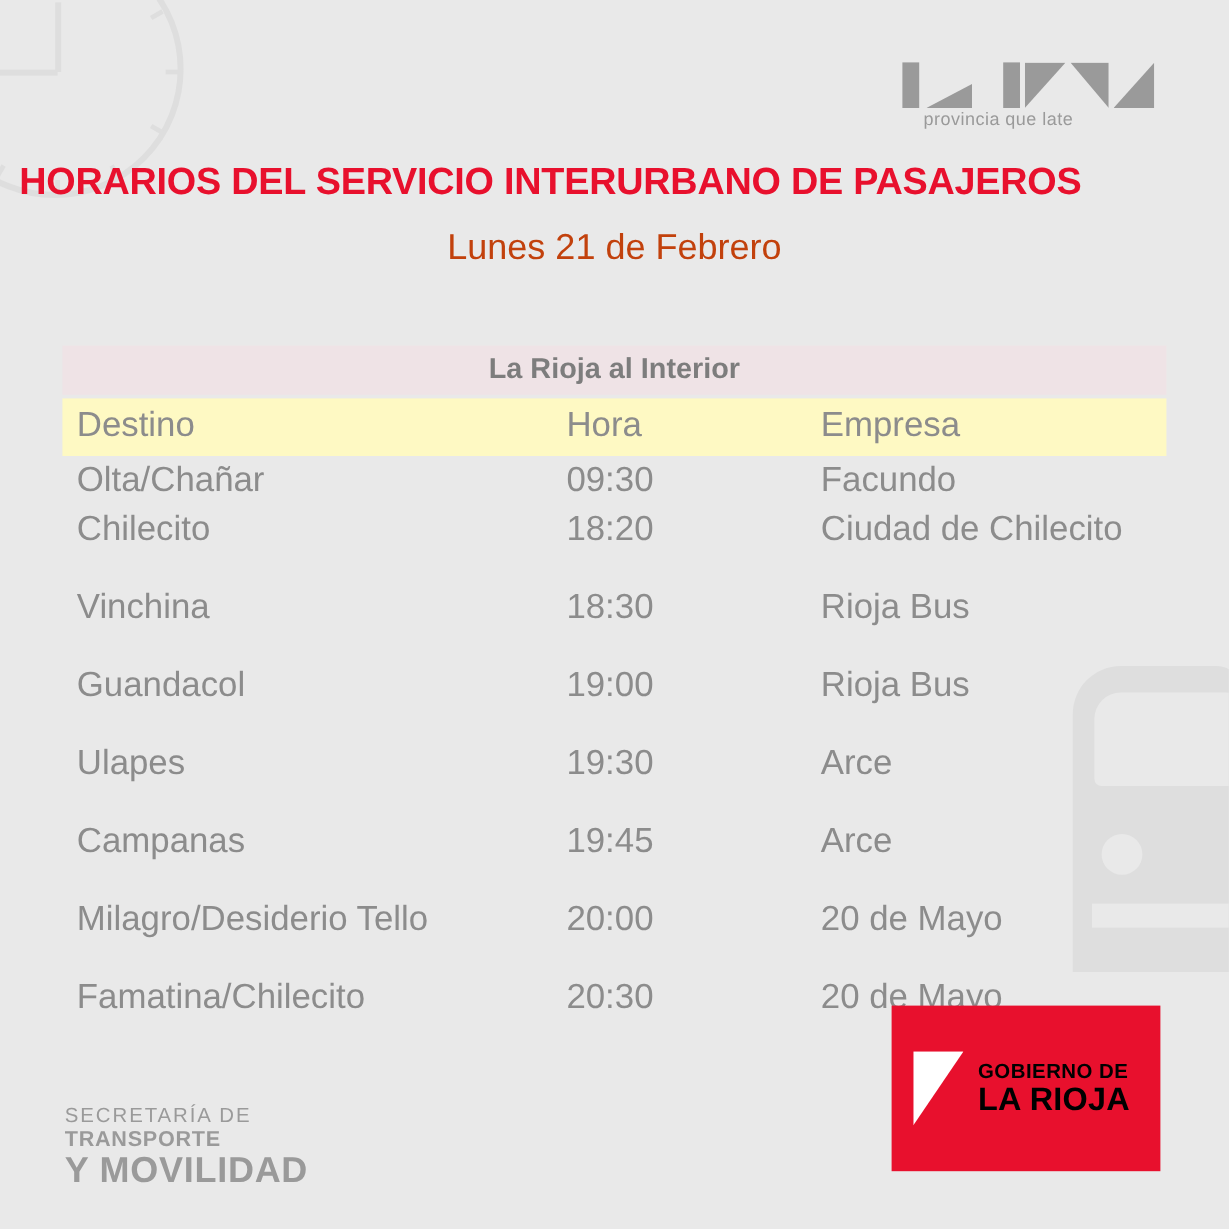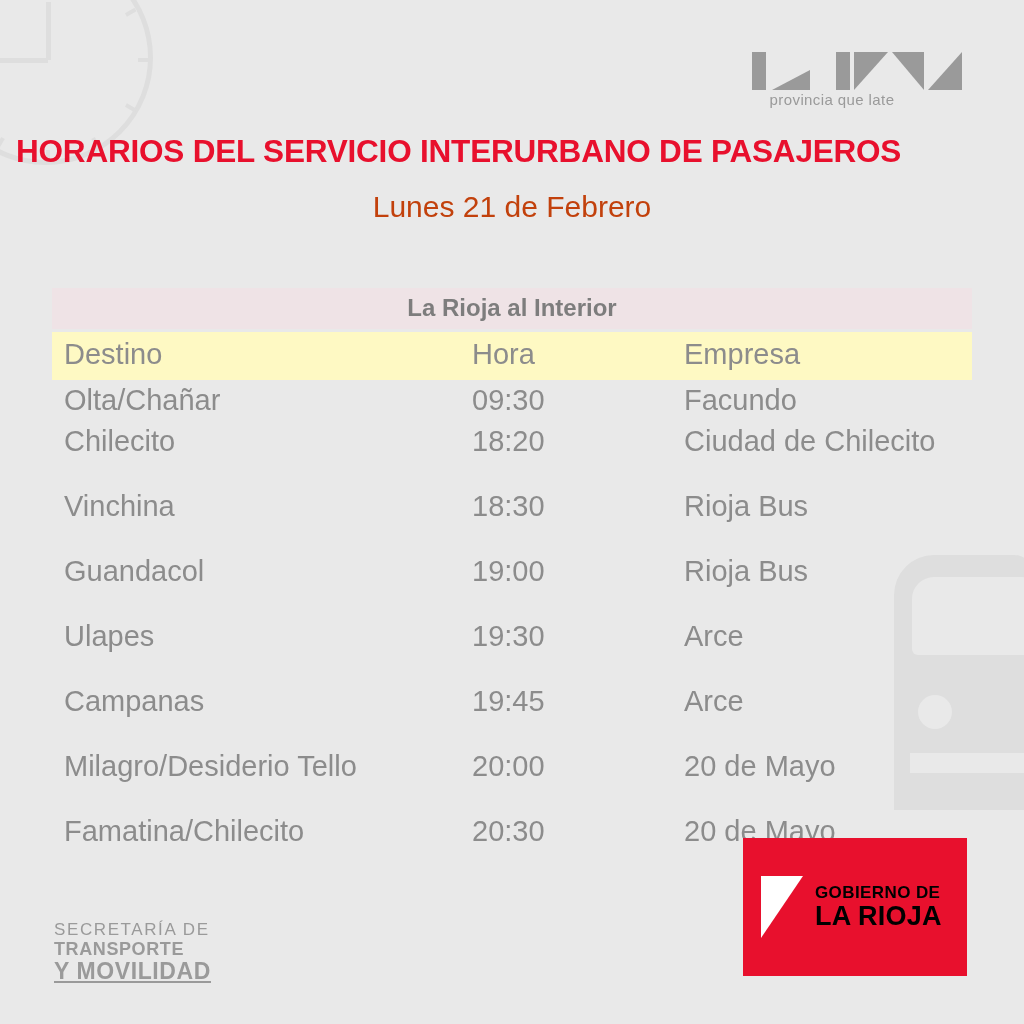--- a/index.html
+++ b/index.html
@@ -155,21 +155,21 @@
   
   .secretaria {
     position: absolute;
     left: 54px;
     top: 920px;
     color: #9a9a9a;
     line-height: 1.12;
   }
   .secretaria .l1 { font-size: 17px; letter-spacing: 1.6px; }
   .secretaria .l2 { font-size: 18px; font-weight: bold; letter-spacing: 0.6px; }
-  .secretaria .l3 { font-size: 23px; font-weight: bold; letter-spacing: 0.6px; text-decoration: underline; }
+  .secretaria .l3 { font-size: 30px; font-weight: bold; letter-spacing: 0.6px; }
 
   
   .gob {
     position: absolute;
     right: 57px;
     bottom: 48px;
     width: 224px;
     height: 138px;
     background: #e8102d;
     display: flex;

